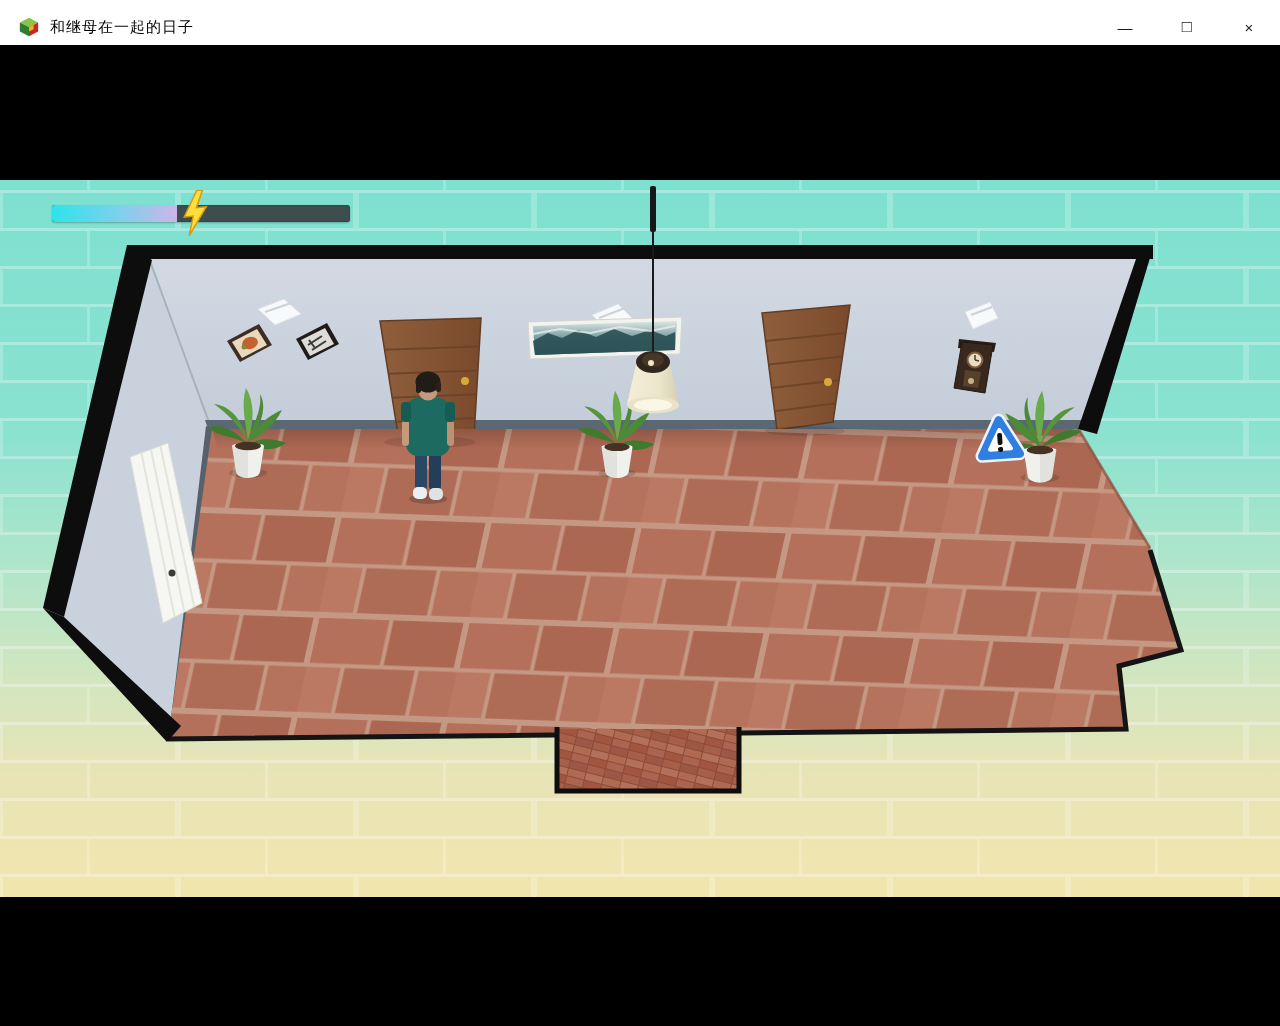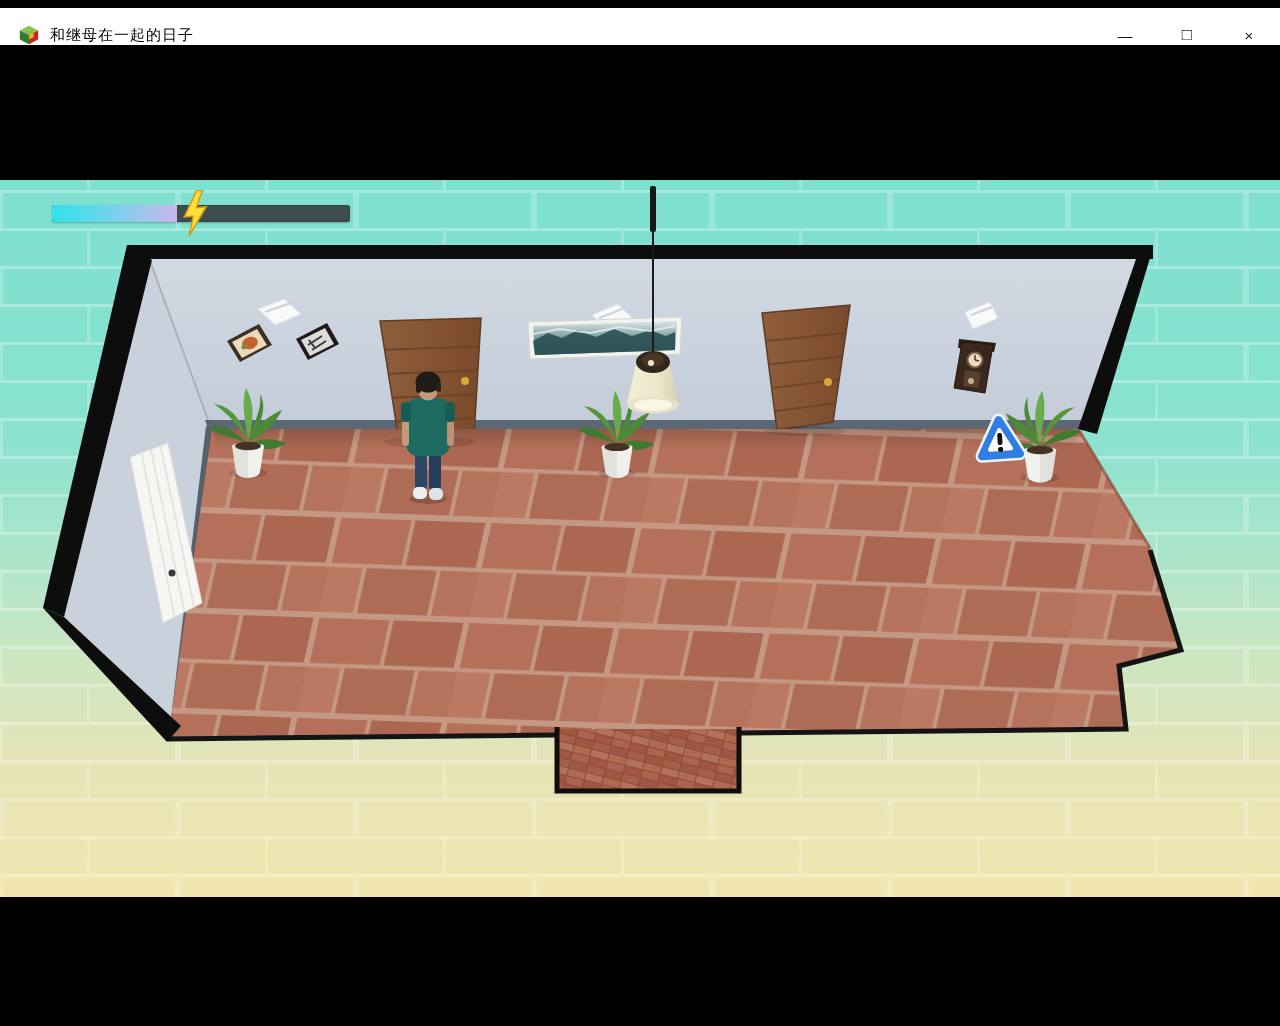--- a/index.html
+++ b/index.html
@@ -1,20 +1,20 @@
 <!DOCTYPE html>
 <html style="--c-bg-top: #7ee0d1; --c-bg-mid: #abe5cb; --c-bg-cream: #f1e5ad; --c-wall: #d2d9e3; --c-wall-dark: #c3ccd8; --c-baseboard: #5b6874; --c-floor-grout: #c59884; --c-floor-tile: #b4705a; --c-door: #8f5e3c; --c-door-dark: #7a4a2c; --c-energy-track: #3e4d4e; --c-energy-c1: #2fe3ea; --c-energy-c2: #7fd0ec; --c-energy-c3: #cbb6e8; --c-bolt-yellow: #ffdf3a; --c-sign-blue: #2f7fe2; --c-plant-green: #4c8a38; --c-shirt-teal: #1c6a60; --c-jeans-blue: #2b4766;"><head>
 <meta charset="utf-8">
 <style>
   html,body{margin:0;padding:0;background:#000;}
   body{width:1280px;height:1026px;position:relative;overflow:hidden;
        font-family:"Liberation Sans","DejaVu Sans",sans-serif;}
   
   .titlebar{position:absolute;left:0;top:0;width:1280px;height:55px;background:#ffffff;
-            border-bottom:1px solid #a9a9a9;display:flex;align-items:center;box-sizing:border-box;margin-top:8px;}
+            border-bottom:1px solid #a9a9a9;display:flex;align-items:center;box-sizing:border-box;}
   .app-icon{width:22px;height:22px;margin-left:18px;flex:0 0 auto;}
   .title-text{margin-left:10px;font-size:15px;color:#000;letter-spacing:1px;}
   .win-buttons{margin-left:auto;display:flex;height:100%;}
   .win-btn{width:62px;height:100%;display:flex;align-items:center;justify-content:center;
            font-size:15px;color:#1a1a1a;cursor:default;}
   .win-btn.max{font-size:17px;}
   
   .viewport{position:absolute;left:0;top:45px;width:1280px;height:981px;background:#000;}
   .game-area{position:absolute;left:0;top:135px;width:1280px;height:717px;overflow:hidden;}
   .game-area svg{display:block;}

